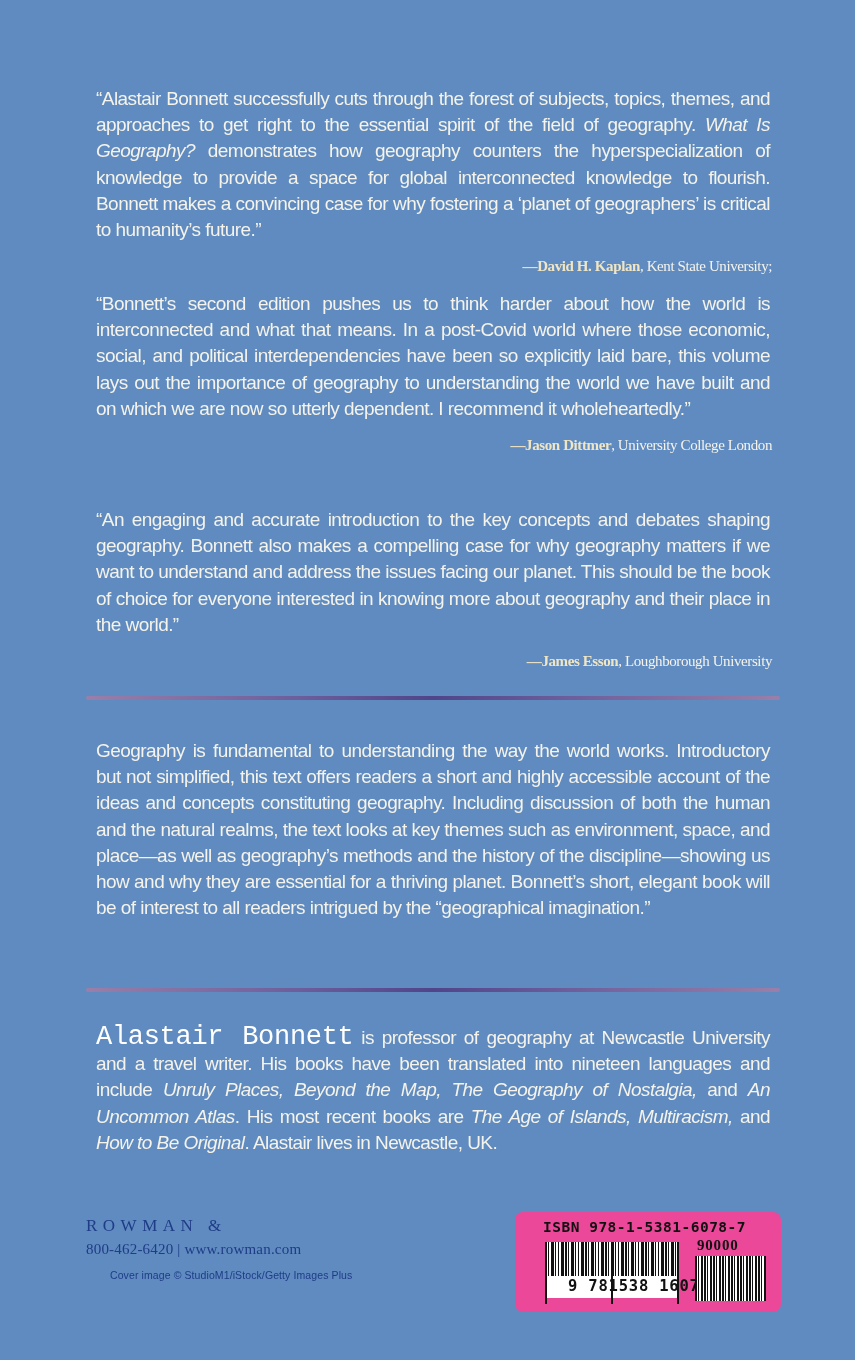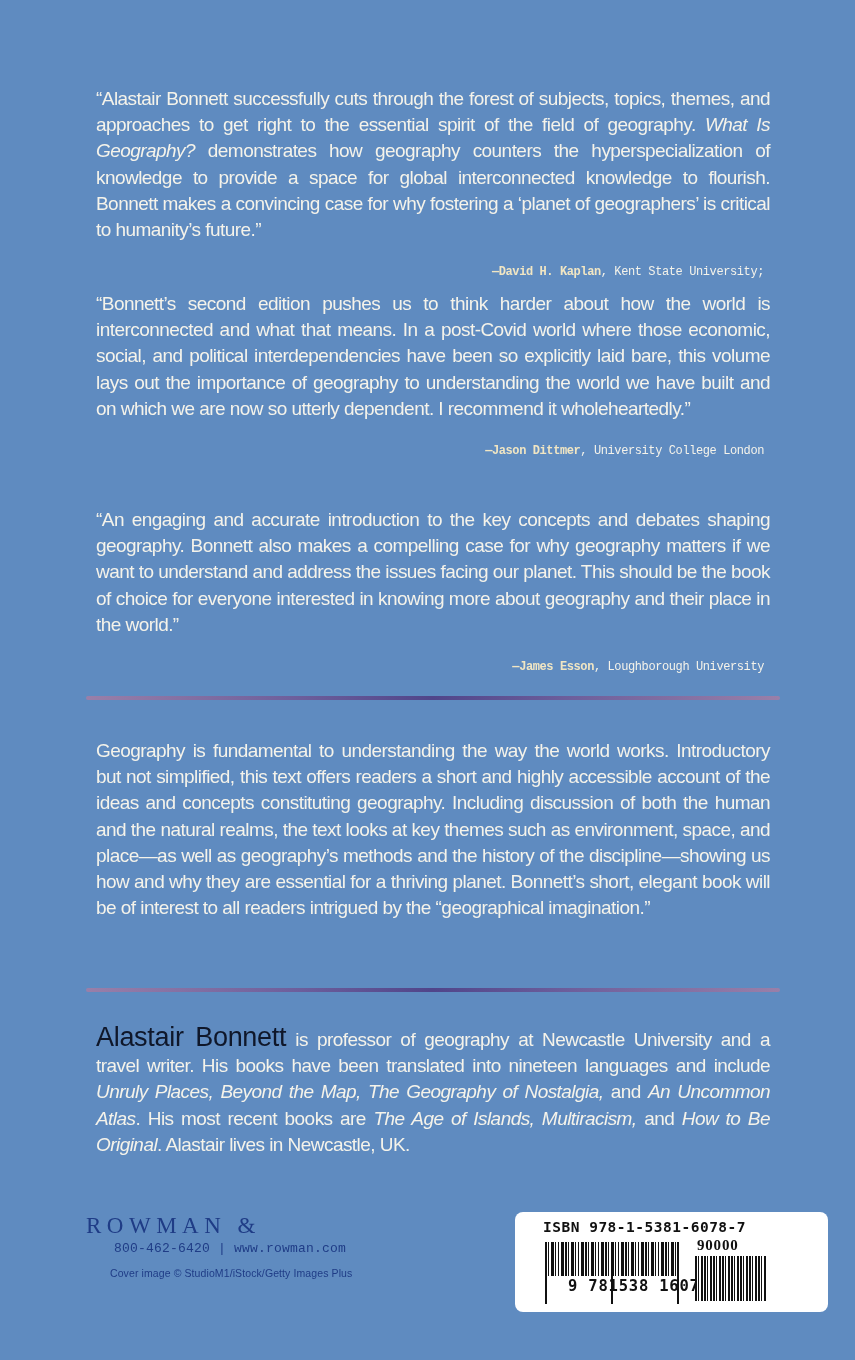--- a/index.html
+++ b/index.html
@@ -21,71 +21,70 @@
       line-height: 26.2px;
       text-align: justify;
       letter-spacing: -0.55px;
       word-spacing: 0px;
       margin: 10px;
       font-stretch: condensed;
       font-family: "Liberation Sans", sans-serif;
     }
     .attrib {
       text-align: right;
-      font-family: Liberation Mono, monospace;
-      font-size: 12px;
+      font-family: Liberation Serif, serif;
+      font-size: 15px;
       line-height: 26.2px;
       letter-spacing: -0.4px;
-      margin: 16px;
+      margin: 8px;
     }
     .attrib .name { font-weight: bold; color: #f1e6c3; }
     .para .ital { font-style: italic; }
     .rule {
       position: absolute;
       left: 86px; width: 694px; height: 4px;
       background: linear-gradient(90deg, #a07ea6 0%, #6f5a98 30%, #4e3d84 50%, #6f5a98 70%, #a07ea6 100%);
       border-radius: 2px;
       opacity: 0.9;
     }
     .author-name {
-      font-family: Liberation Sans, sans-serif;
+      font-family: Liberation Mono, monospace;
       font-size: 27px;
-      color: #0f172a;
+      color: #ffffff;
       letter-spacing: -0.3px;
       font-weight: normal;
     }
     .publisher {
       position: absolute; left: 86px; top: 1215px;
       color: #1f3c86;
     }
     .pub-logo {
       font-family: "Liberation Serif", serif;
-      font-size: 23px;
+      font-size: 17px;
       letter-spacing: 5.5px;
       line-height: 22px;
     }
     .pub-contact {
-      font-family: Liberation Mono, monospace;
-      font-size: 13px;
+      font-family: Liberation Serif, serif;
+      font-size: 15px;
       margin-top: 4px;
       letter-spacing: 0.2px;
-      margin-left: 28px;
     }
     .pub-credit {
       font-family: "Liberation Sans", sans-serif;
       font-size: 10.5px;
       margin-top: 11px;
       letter-spacing: 0.1px;
       margin-left: 24px;
     }
     .barcode-box {
       position: absolute;
       left: 515px; top: 1212px;
-      width: 313px; height: 100px;
-      background: #ffffff;
+      width: 266px; height: 100px;
+      background: #ec4899;
       border-radius: 8px;
     }
     .isbn-text {
       position: absolute; left: 28px; top: 7px;
       font-family: "DejaVu Sans Mono", monospace;
       font-size: 14.5px; color: #111; letter-spacing: 0.5px;
       font-weight: bold;
     }
     .bars-main {
       position: absolute; left: 30px; top: 30px;

